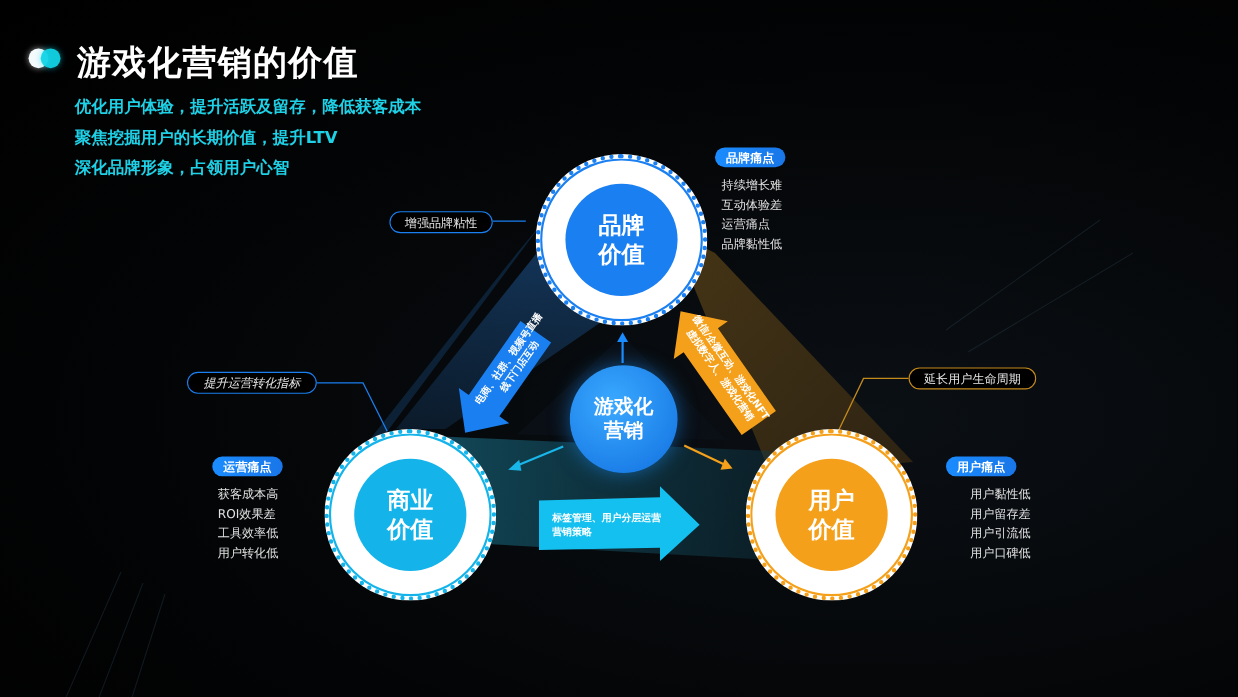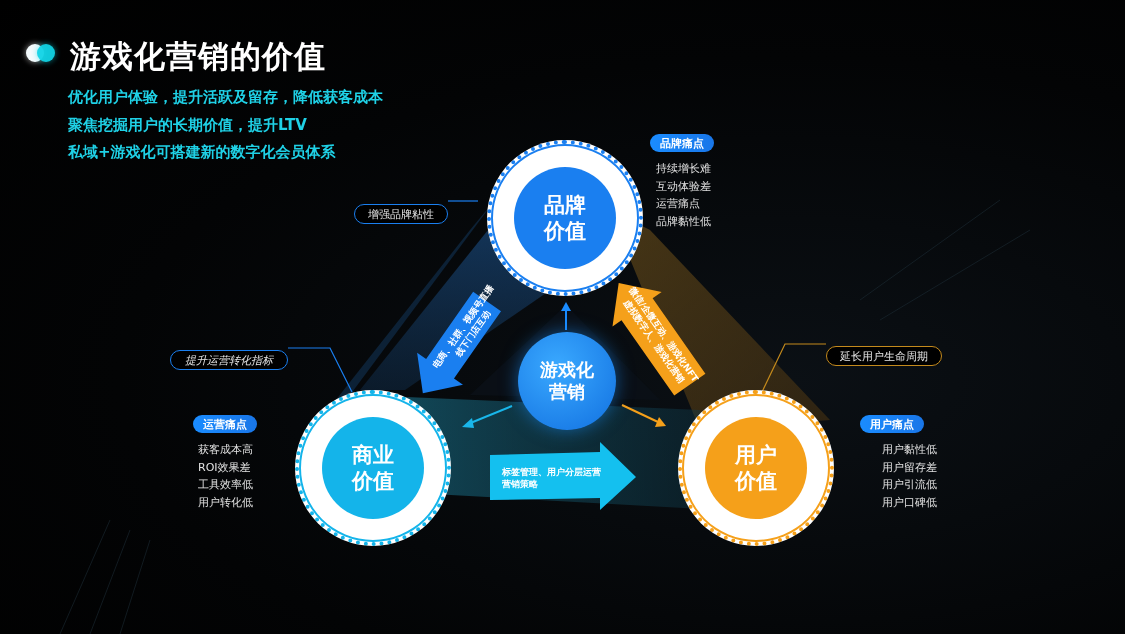--- a/index.html
+++ b/index.html
@@ -15,21 +15,21 @@
   .title { position:absolute; left:70px; top:36px; font-size:31px; font-weight:bold; color:#fff; letter-spacing:1px; }
   .bullets { position:absolute; left:68px; top:87px; }
   .bullets div { font-size:15px; font-weight:bold; color:#1fd1e6; height:27.5px; line-height:20px; }
 
   svg.bg { position:absolute; left:0; top:0; }
 
   
   .ring { position:absolute; border-radius:50%; background:#fff; }
   .ring .core { position:absolute; border-radius:50%; display:flex; align-items:center; justify-content:center; text-align:center; font-weight:bold; color:#fff; line-height:1.25; }
 
-  .pill-outline { position:absolute; height:20px; border-radius:10px; font-size:11px; color:#e6e6e6; display:flex; align-items:center; justify-content:center; padding:0 10px; white-space:nowrap; background:#000;margin-top:12px; }
+  .pill-outline { position:absolute; height:20px; border-radius:10px; font-size:11px; color:#e6e6e6; display:flex; align-items:center; justify-content:center; padding:0 10px; white-space:nowrap; background:#000; }
   .pill-solid { position:absolute; height:18px; border-radius:9px; font-size:11px; font-weight:bold; color:#fff; display:flex; align-items:center; justify-content:center; padding:0 10px; background:linear-gradient(90deg,#1a8cff,#1976e8); white-space:nowrap; }
   .pain-list { position:absolute; font-size:11px; color:#e2e2e2; }
   .pain-list div { height:17.5px; line-height:17px; }
 
   .arrow-text { position:absolute; font-size:9px; font-weight:bold; color:#fff; line-height:12px; white-space:nowrap; }
 </style>
 </head>
 <body>
 
 <div class="stage">
@@ -94,21 +94,21 @@
   </svg>
 
   <div class="logo-dots">
     <div class="d1"></div>
       <div class="d2"></div>
   </div>
   <div class="title">游戏化营销的价值</div>
   <div class="bullets">
     <div>优化用户体验，提升活跃及留存，降低获客成本</div>
     <div>聚焦挖掘用户的长期价值，提升LTV</div>
-    <div>私域+游戏化可搭建新的数字化会员体系</div>
+    <div>深化品牌形象，占领用户心智</div>
   </div>
 
   <div class="ring" style="left:487px; top:140px; width:156px; height:156px; border:4px dotted #1a7ff0; box-shadow:0 0 0 2px #1a7ff0 inset;">
     <div class="core" style="left:23px; top:23px; width:102px; height:102px; background:#1a7ff0; font-size:21px;">
       <div>
           <div>品牌</div>
           <div>价值</div>
         </div>
     </div>
   </div>

